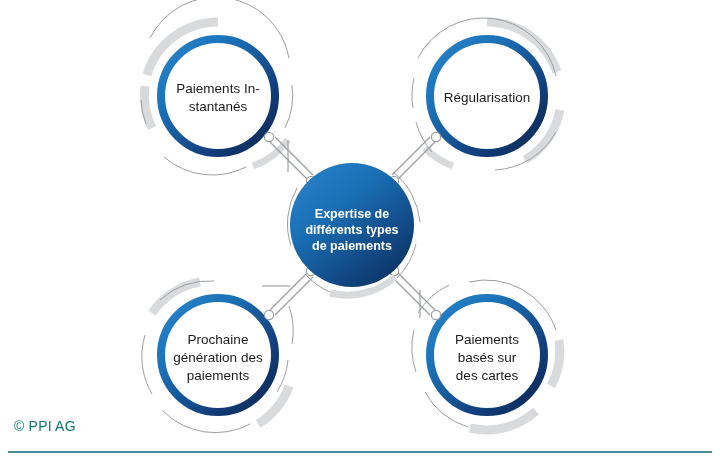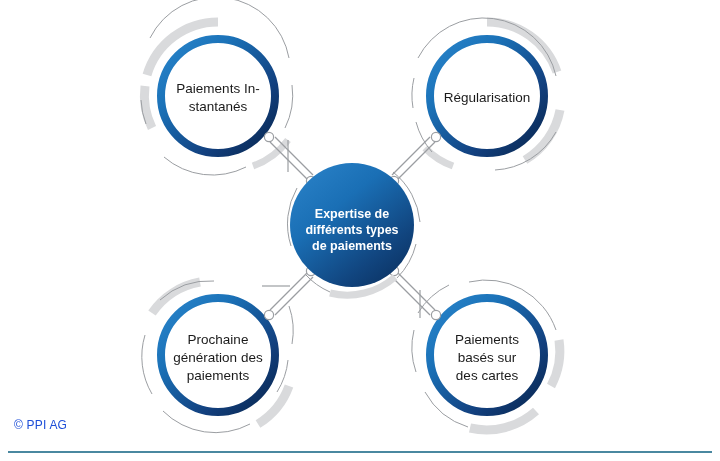--- a/index.html
+++ b/index.html
@@ -42,22 +42,22 @@
     font-size: 12.5px;
     fill: #ffffff;
     text-anchor: middle;
     font-weight: bold;
   }
   .footer-text {
     position: absolute;
     left: 14px;
     top: 418px;
     font-family: "Liberation Sans", sans-serif;
-    font-size: 12px;
-    color: #1d4ed8;
+    font-size: 14px;
+    color: #0f766e;
     letter-spacing: 0.2px;
     white-space: nowrap;
   }
   .bottom-rule {
     position: absolute;
     left: 8px;
     top: 451px;
     width: 704px;
     height: 2px;
     background: #4a88a0;

